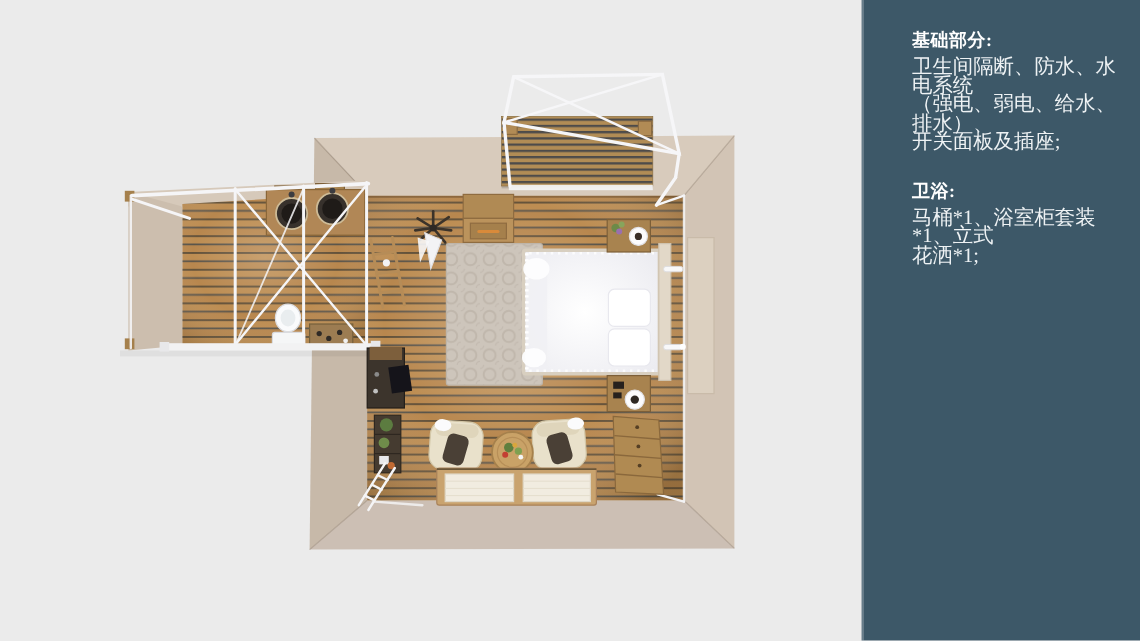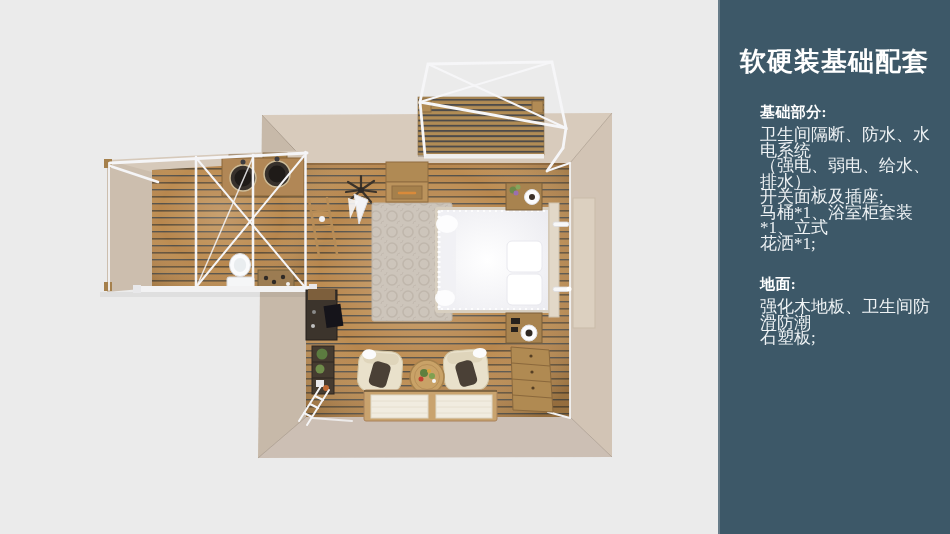--- a/index.html
+++ b/index.html
@@ -290,35 +290,30 @@
           <line x1="371" y1="407" x2="428" y2="407"></line>
         <line x1="371" y1="413" x2="428" y2="413"></line>
           <line x1="436" y1="401" x2="492" y2="401"></line>
         <line x1="436" y1="407" x2="492" y2="407"></line>
           <line x1="436" y1="413" x2="492" y2="413"></line>
       </g>
     </g>
   </svg>
 
   <aside class="panel">
-    <h1>软硬装基础配套</h1>
     <div class="secs">
       <section>
         <h2>基础部分:</h2>
         <p>卫生间隔断、防水、水电系统
 （强电、弱电、给水、排水）、
 开关面板及插座;</p>
       </section>
       <section>
       </section>
       <section>
+        <h2>卫浴:</h2>
         <p>马桶*1、浴室柜套装*1、立式
 花洒*1;</p>
       </section>
-      <section>
-        <h2>地面:</h2>
-        <p>强化木地板、卫生间防滑防潮
-石塑板;</p>
-      </section>
     </div>
   </aside>
 
 </div>
 
 </body></html>

